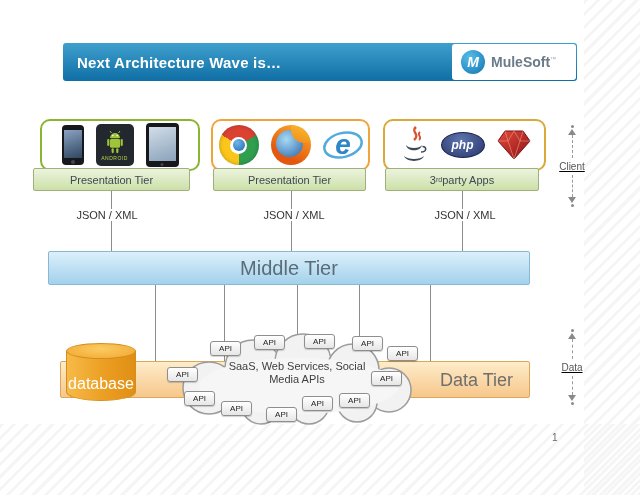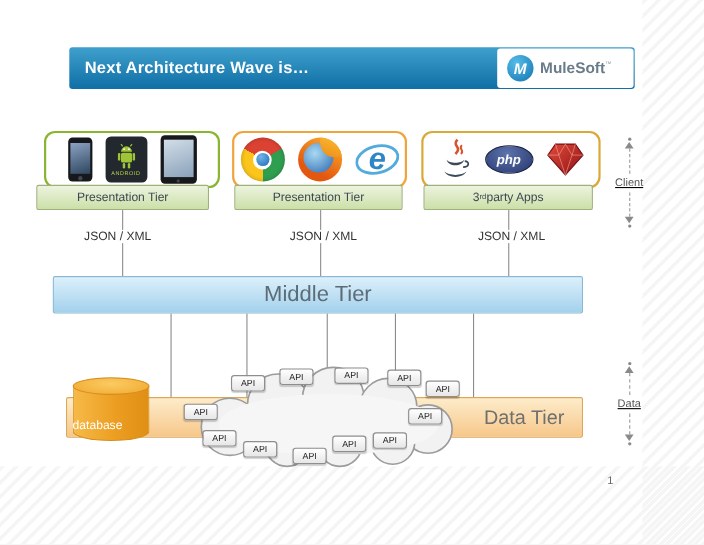--- a/index.html
+++ b/index.html
@@ -64,22 +64,22 @@
     font-size:18px; color:#6f6f6f; }
 
   
   .database { position:absolute; left:66px; top:343px; width:70px; height:59px; z-index:4; }
   .db-top { position:absolute; top:0; left:0; width:70px; height:16px; border-radius:50%;
     background:radial-gradient(ellipse at 50% 35%, #fbcb62, #f1a72e); border:1px solid #d58d1d; z-index:2; }
   .db-body { position:absolute; top:8px; left:0; width:70px; height:50px;
     background:linear-gradient(90deg, #f6ba48, #ec9e22 55%, #df8f14);
     border:1px solid #d58d1d; border-top:none;
     border-radius:0 0 35px 35px / 0 0 9px 9px; }
-  .db-label { position:absolute; bottom:9px; width:100%; color:#fff;
-    font-size:11px; z-index:3; }
+  .db-label { position:absolute; bottom:9px; width:100%; text-align:center; color:#fff;
+    font-size:16px; z-index:3; }
 
   
   .cloud-svg { position:absolute; left:161px; top:330px; z-index:3; }
   .cloud-text { position:absolute; left:161px; top:360px; width:272px; z-index:4;
     text-align:center; font-size:11px; line-height:13px; color:#3e3e3e; }
 
   
   .api { position:absolute; width:31px; height:15px; z-index:5;
     background:linear-gradient(#ffffff, #e6e6e6); border:1px solid #8e8e8e; border-radius:3px;
     display:flex; align-items:center; justify-content:center; font-size:8px; color:#222;
@@ -273,20 +273,22 @@
       <circle cx="142" cy="32" r="28"></circle>
       <circle cx="192" cy="40" r="26"></circle>
       <circle cx="228" cy="60" r="22"></circle>
       <circle cx="196" cy="72" r="20"></circle>
       <circle cx="148" cy="74" r="20"></circle>
       <circle cx="100" cy="74" r="20"></circle>
     </g>
     <ellipse cx="138" cy="56" rx="100" ry="28" fill="#f6f6f6"></ellipse>
   </svg>
   <div class="cloud-text">
+    <div>SaaS, Web Services, Social</div>
+    <div>Media APIs</div>
   </div>
 
   <div class="api api-1">API</div>
   <div class="api api-2">API</div>
   <div class="api api-3">API</div>
   <div class="api api-4">API</div>
   <div class="api api-5">API</div>
   <div class="api api-6">API</div>
   <div class="api api-7">API</div>
   <div class="api api-8">API</div>

